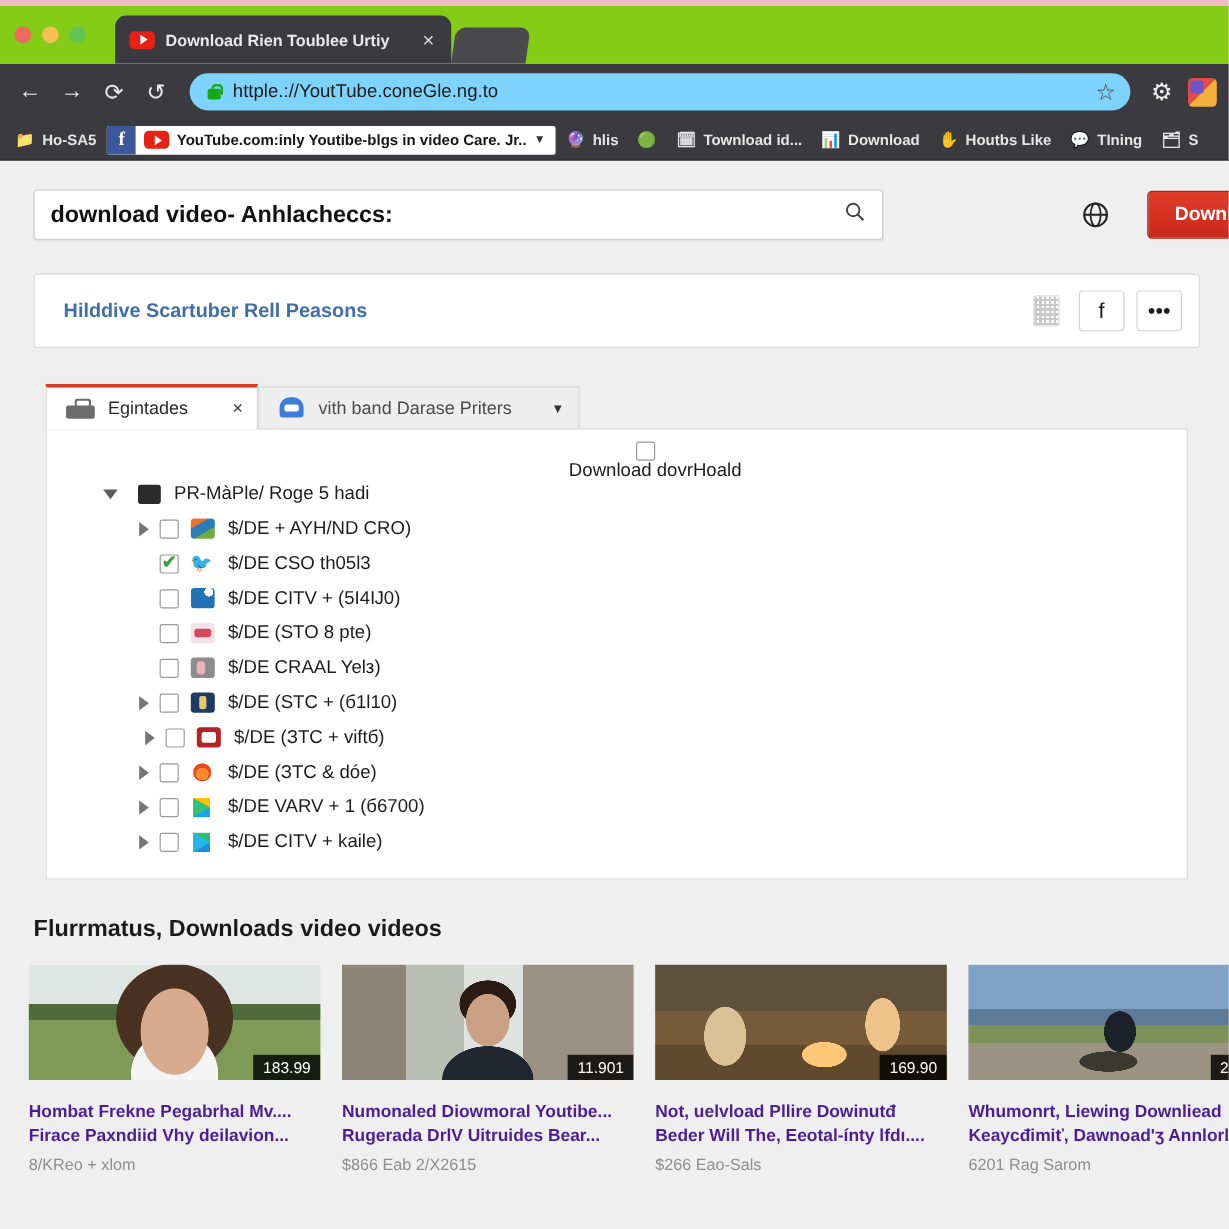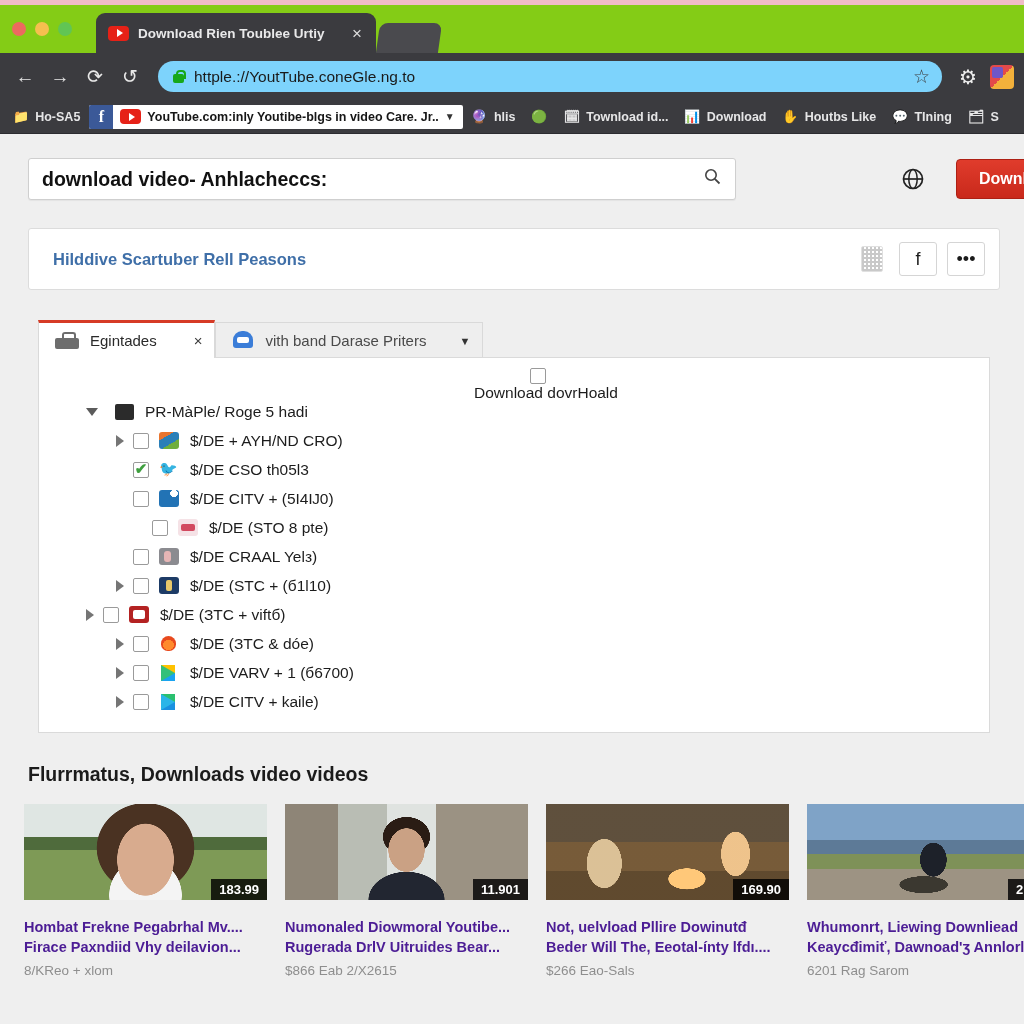--- a/index.html
+++ b/index.html
@@ -359,21 +359,21 @@
   }
   .video-card { width: 243px; flex: 0 0 auto; }
   .thumb {
     width: 243px; height: 96px;
     position: relative; overflow: hidden;
     background: #888;
   }
   .dur {
     position: absolute; right: 0; bottom: 0;
     background: rgba(0,0,0,.82);
-    color: #fff; font-size: 13px; font-weight: bold;
+    color: #fff; font-size: 13px; font-weight: normal;
     padding: 3px 8px;
   }
   .vtitle {
     margin-top: 18px;
     font-size: 14.5px; color: #4c1d95; line-height: 1.35;
     font-weight: bold;
   }
   .vmeta { margin-top: 6px; font-size: 13.5px; color: #8e8e8e; }
 
   
@@ -558,41 +558,41 @@
               <span class="cb checked"></span>
               <span class="tree-icon ic-twitter"></span>
               <span class="tree-label">$/DE CSO th05l3</span>
             </div>
             <div class="tree-row" style="padding-left: 68px;">
               <span class="tw"></span>
               <span class="cb"></span>
               <span class="tree-icon ic-blue"></span>
               <span class="tree-label">$/DE CITV + (5I4Ĳ0)</span>
             </div>
-            <div class="tree-row" style="padding-left: 87px;">
+            <div class="tree-row" style="padding-left: 68px;">
               <span class="tw"></span>
               <span class="cb"></span>
               <span class="tree-icon ic-pinkish"></span>
               <span class="tree-label">$/DE (STO 8 pte)</span>
             </div>
             <div class="tree-row" style="padding-left: 68px;">
               <span class="tw"></span>
               <span class="cb"></span>
               <span class="tree-icon ic-grayp"></span>
               <span class="tree-label">$/DE CRAAL Yelз)</span>
             </div>
             <div class="tree-row" style="padding-left: 68px;">
               <span class="tw">
                 <i class="caret-right"></i>
               </span>
               <span class="cb"></span>
               <span class="tree-icon ic-navy"></span>
               <span class="tree-label">$/DE (STC + (б1l10)</span>
             </div>
-            <div class="tree-row" style="padding-left: 38px;">
+            <div class="tree-row" style="padding-left: 38px; margin-left: 35px;">
               <span class="tw">
                 <i class="caret-right"></i>
               </span>
               <span class="cb"></span>
               <span class="tree-icon ic-red"></span>
               <span class="tree-label">$/DE (ЗTC + viftб)</span>
             </div>
             <div class="tree-row" style="padding-left: 68px;">
               <span class="tw">
                 <i class="caret-right"></i>

